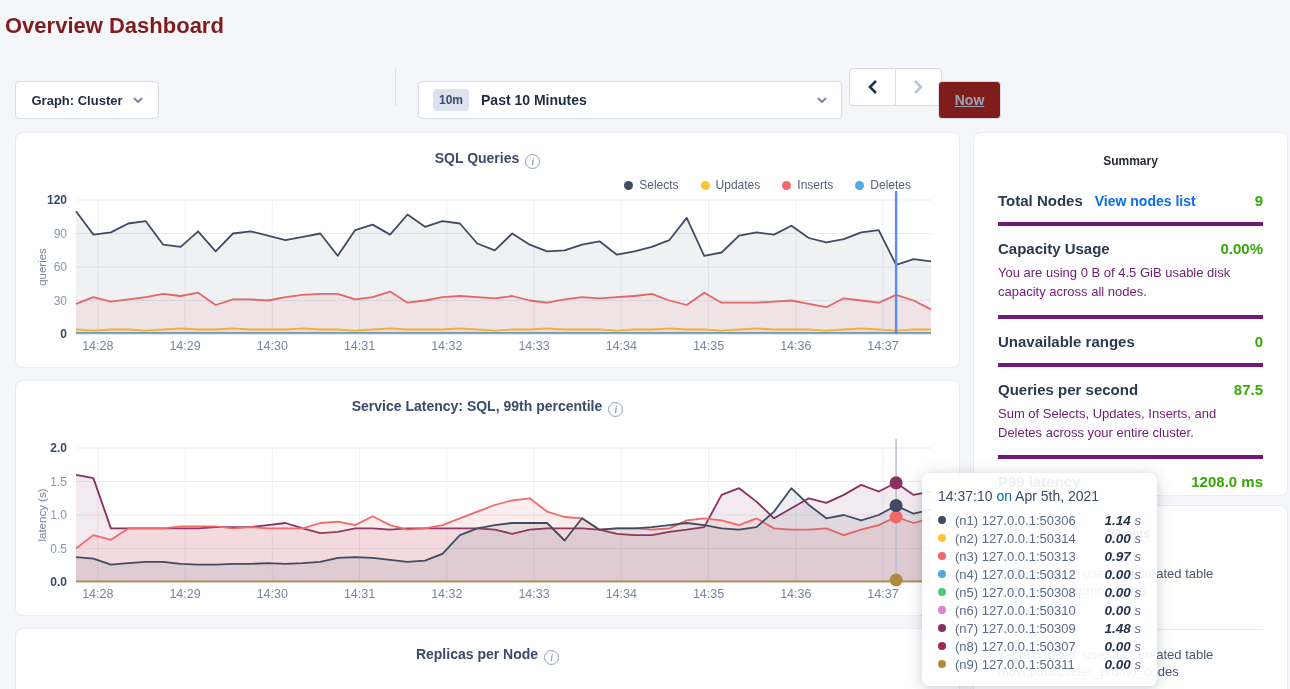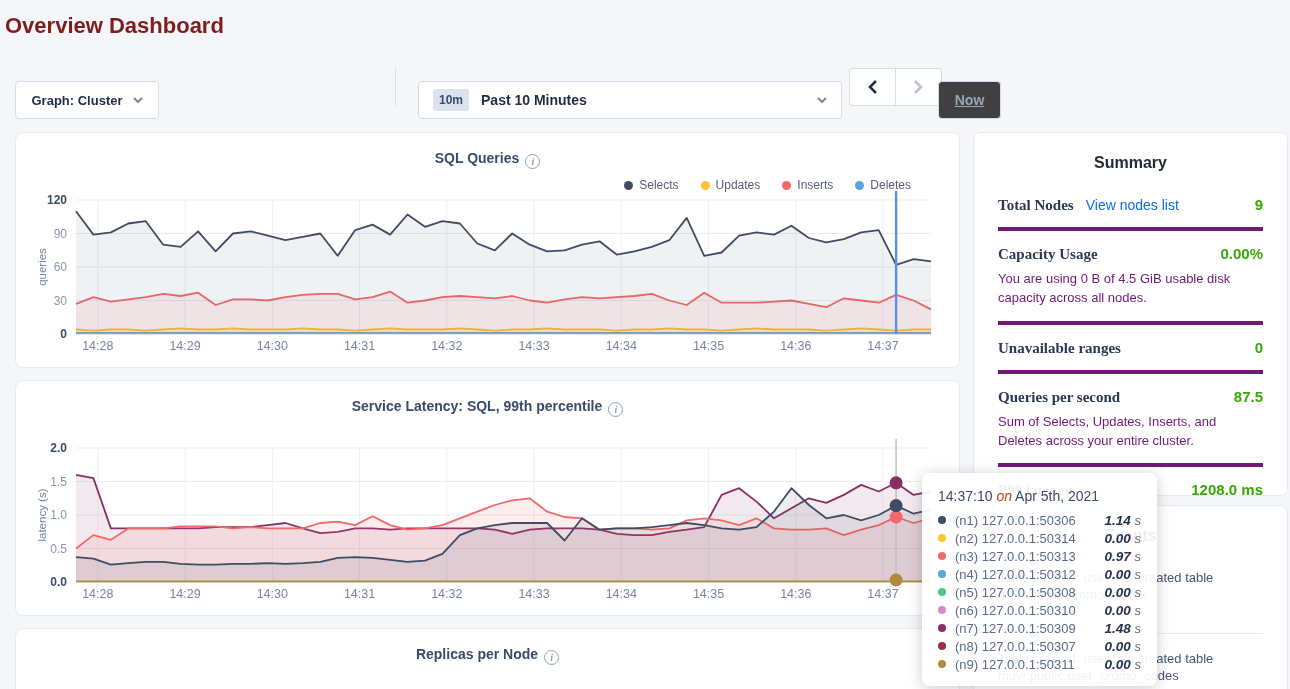--- a/index.html
+++ b/index.html
@@ -24,62 +24,62 @@
                  color:#394a6d; padding:4px 6px; }
   .arrow-group { position:absolute; left:849px; top:68px; width:93px; height:38px; background:#fff;
                  border:1px solid #d6dce6; border-radius:4px; display:flex; }
   .arrow-btn { flex:1; display:flex; align-items:center; justify-content:center; cursor:pointer; background:none; border:none; }
   .arrow-btn + .arrow-btn { border-left:1px solid #d9dfe8; }
   .arrow-btn svg { width:11px; height:16px; }
   .arrow-btn polyline { fill:none; stroke-width:2.6; }
   #prev-btn polyline { stroke:#25314a; }
   #next-btn polyline { stroke:#bcc5d2; }
   .now-btn { position:absolute; left:938px; top:68px; width:63px; justify-content:center;
-             color:#9aa5b4; background:#404040; font-size:14px;text-decoration:underline; }
+             color:#9aa5b4; background:#7f1d1d; font-size:14px;text-decoration:underline; }
 
   .card { position:absolute; background:#fff; border:1px solid #e7eaf0; border-radius:8px; }
   #sql-card     { left:15px;  top:132px; width:945px; height:236px; }
   #latency-card { left:15px;  top:380px; width:945px; height:236px; }
   #replicas-card{ left:15px;  top:628px; width:945px; height:140px; }
   #summary-card { left:973px; top:132px; width:315px; height:364px; }
   #events-card  { left:973px; top:505px; width:315px; height:280px; }
 
   .chart-title { position:absolute; top:17px; width:100%; text-align:center; font-size:14px;
                  font-weight:bold; color:#394b6b; }
   .info-icon { display:inline-block; width:15px; height:15px; border:1px solid #93a0b8; border-radius:50%;
                font-size:10px; line-height:14px; color:#93a0b8; font-weight:bold; text-align:center;
                vertical-align:-2px; margin-left:6px; font-family:"Liberation Serif", serif; font-style:italic; }
   .legend { position:absolute; top:45px; right:48px; display:flex; gap:22px; }
   .legend-item { display:flex; align-items:center; gap:6px; font-size:12px; color:#565f73; }
   .legend-dot { width:9px; height:9px; border-radius:50%; }
   .chart-svg { position:absolute; left:0; top:0; }
 
   
-  .panel-heading { text-align:center; font-size:16px; font-weight:bold; color:#242a35; padding-top:21px; }
+  .panel-heading { text-align:center; font-size:12px; font-weight:bold; color:#242a35; padding-top:21px; }
   .summary-body { padding:10px 24px 0 24px; }
   .sum-item { padding:14px 0 13px 0; border-top:4px solid #701a75; }
   .sum-item:first-child { border-top:none; }
   .sum-row { display:flex; align-items:baseline; }
-  .sum-label { font-size:15px; font-weight:bold; color:#2b3852;font-family:Liberation Serif, serif; }
-  .sum-link { font-size:14px; font-weight:normal; color:#0b6bee; margin-left:12px; cursor:pointer; text-decoration:none; }
+  .sum-label { font-size:15px; font-weight:bold; color:#2b3852; }
+  .sum-link { font-size:14px; font-weight:bold; color:#0b6bee; margin-left:12px; cursor:pointer; text-decoration:none; }
   .sum-value { margin-left:auto; font-size:15px; font-weight:bold; color:#37a806; }
   .sum-desc { margin-top:7px; font-size:13px; color:#701a75; line-height:1.45; }
 
   
   .events-body { padding:8px 24px 0 24px; }
   .event-row { padding:16px 0 30px 0; border-top:1px solid #e7eaf0; }
   .event-row:first-child { border-top:none; }
   .event-text { font-size:13px; color:#475872; line-height:17px; }
 
   
   .tooltip { position:absolute; left:922px; top:473px; width:235px; z-index:10;
              background:rgba(255,255,255,0.92); border-radius:8px;
              box-shadow:0 2px 14px rgba(40,50,70,0.25); padding:15px 16px 13px 16px; }
   .tt-header { font-size:14px; color:#3c4a66; margin-bottom:7px; }
-  .tt-header .tt-on { color:#c2410c;font-style:italic; }
+  .tt-header .tt-on { color:#0369a1; }
   .tt-row { display:flex; align-items:center; height:18px; font-size:13px; color:#5a6b87; }
   .tt-dot { width:8px; height:8px; border-radius:50%; margin-right:9px; flex:none; }
   .tt-val { margin-left:auto; color:#5a6b87;font-style:italic; }
   .tt-val b { color:#24324d; font-size:13.5px; }
 </style>
 </head>
 <body>
 
 <div class="page">
 

